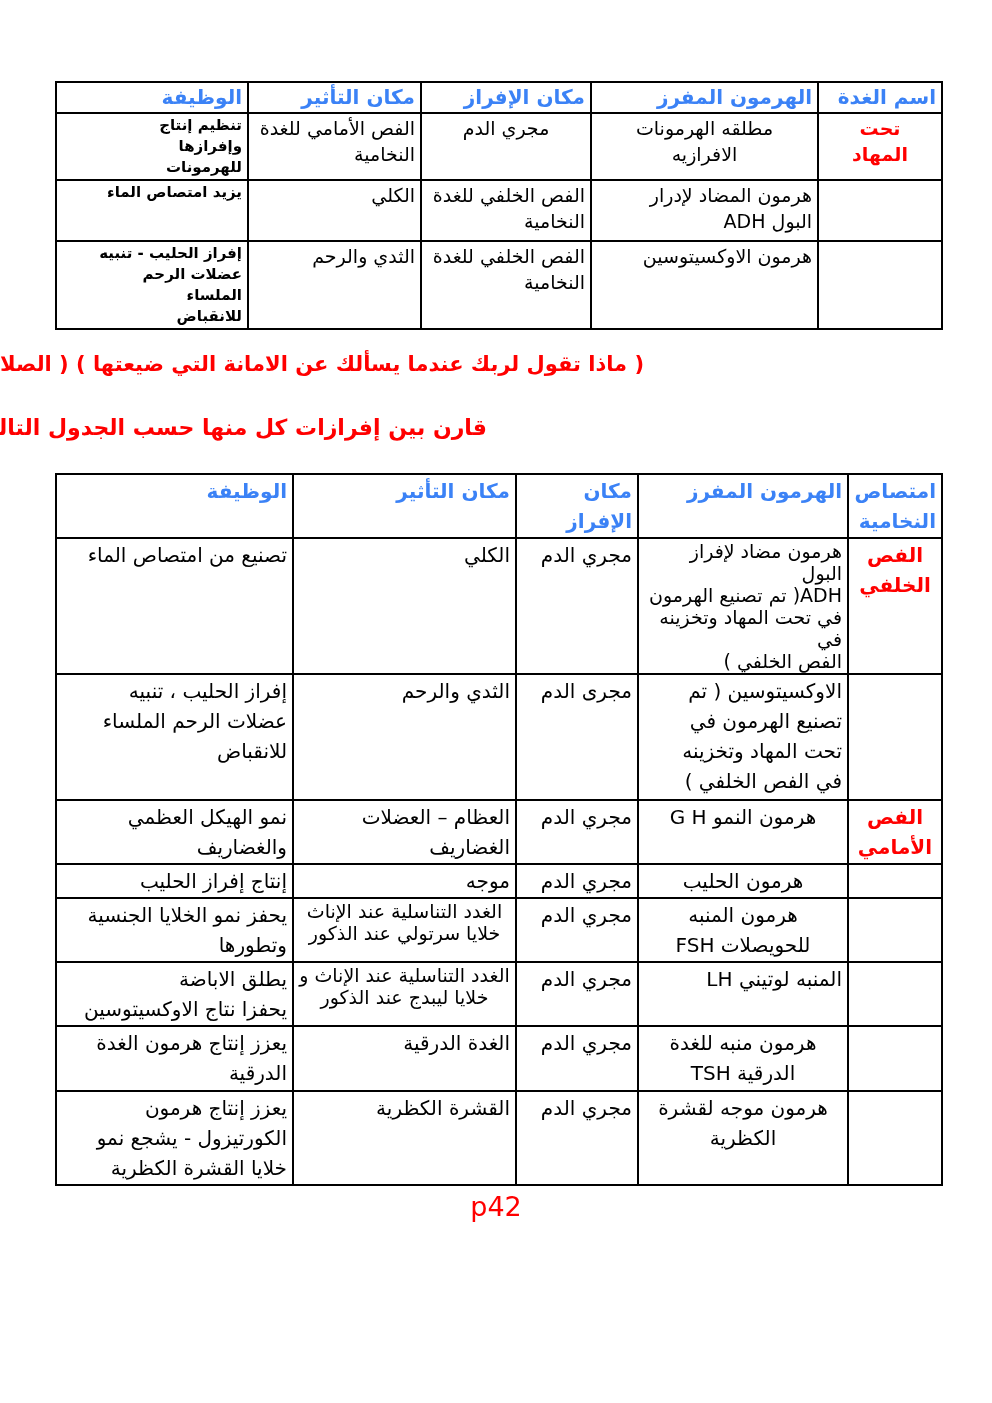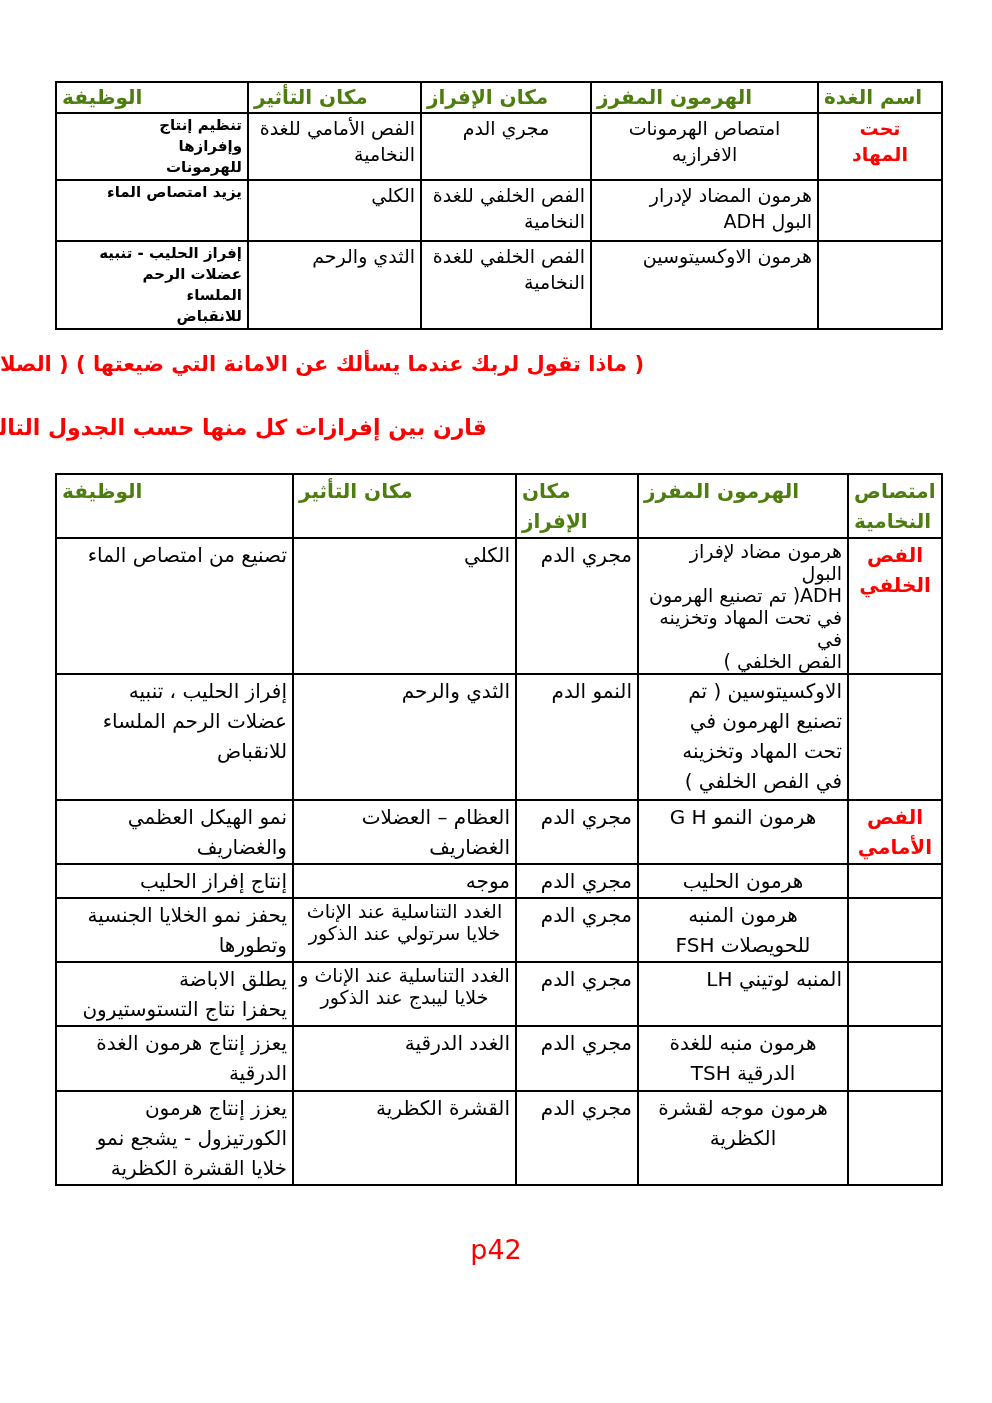--- a/index.html
+++ b/index.html
@@ -9,36 +9,36 @@
     overflow:hidden;
   }
   table {
     position:absolute; left:55px; border-collapse:collapse; table-layout:fixed;
     background:#fff;
   }
   td, th {
     border:2px solid #000; vertical-align:top; padding:1px 5px;
     white-space:pre-line; overflow:hidden;
   }
-  th { color:#4d7c0f; font-weight:bold; text-align:left; font-size:20px; }
+  th { color:#3b82f6; font-weight:bold; text-align:right; font-size:20px; }
   td { text-align:right; }
   .t1 { top:81px; width:886px; font-size:19px; line-height:26px; }
   .t1 th { font-size:20px; line-height:26px; }
   .t1 .fn { font-size:15px; font-weight:bold; line-height:21px;padding-left:36px; }
   .t2 { top:473px; width:886px; font-size:20px; line-height:30px; }
   .t2 .sm { font-size:19px; line-height:22px; }
   .red-cell { color:#ff0000; font-weight:bold; text-align:center;margin-top:48px; }
   .c { text-align:center; }
   .quote {
     position:absolute; color:#ff0000; font-weight:bold; white-space:nowrap;
   }
   #quote1 { top:352px; right:348px; font-size:21px; }
   #quote2 { top:415px; right:505px; font-size:22px; }
   #pagenum {
-    position:absolute; top:1234px; left:0; width:100%;
+    position:absolute; top:1191px; left:0; width:100%;
     text-align:center; color:#ff0000; font-size:27px; direction:ltr;
   }
 </style>
 </head>
 <body>
 
 <table class="t1">
   <colgroup>
     <col style="width:124px">
       <col style="width:227px">
@@ -50,21 +50,21 @@
       <tr style="height:31px">
     <th>اسم الغدة</th>
     <th>الهرمون المفرز</th>
     <th>مكان الإفراز</th>
     <th>مكان التأثير</th>
     <th>الوظيفة</th>
   </tr>
   <tr style="height:61px">
     <td class="red-cell">تحت
 المهاد</td>
-    <td class="c">امتصاص الهرمونات
+    <td class="c">مطلقه الهرمونات
 الافرازيه</td>
     <td class="c">مجري الدم</td>
     <td>الفص الأمامي للغدة
 النخامية</td>
     <td class="fn">تنظيم إنتاج وإفرازها
 للهرمونات</td>
   </tr>
   <tr style="height:61px">
     <td class="red-cell"></td>
     <td>هرمون المضاد لإدرار
@@ -117,21 +117,21 @@
     <td>مجري الدم</td>
     <td>الكلي</td>
     <td>تصنيع من امتصاص الماء</td>
   </tr>
   <tr style="height:126px">
     <td class="red-cell"></td>
     <td>الاوكسيتوسين ( تم
 تصنيع الهرمون في
 تحت المهاد وتخزينه
 في الفص الخلفي )</td>
-    <td>النمو الدم</td>
+    <td>مجرى الدم</td>
     <td>الثدي والرحم</td>
     <td>إفراز الحليب ، تنبيه
 عضلات الرحم الملساء
 للانقباض</td>
   </tr>
   <tr style="height:60px">
     <td class="red-cell">الفص
 الأمامي</td>
     <td class="c">هرمون النمو G H</td>
     <td>مجري الدم</td>
@@ -157,28 +157,28 @@
     <td>يحفز نمو الخلايا الجنسية
 وتطورها</td>
   </tr>
   <tr style="height:61px">
     <td class="red-cell"></td>
     <td>المنبه لوتيني LH</td>
     <td>مجري الدم</td>
     <td class="sm c">الغدد التناسلية عند الإناث و
 خلايا ليبدج عند الذكور</td>
     <td>يطلق الاباضة
-يحفزا نتاج التستوستيرون</td>
+يحفزا نتاج الاوكسيتوسين</td>
   </tr>
   <tr style="height:65px">
     <td class="red-cell"></td>
     <td class="c">هرمون منبه للغدة
 الدرقية TSH</td>
     <td>مجري الدم</td>
-    <td>الغدد الدرقية</td>
+    <td>الغدة الدرقية</td>
     <td>يعزز إنتاج هرمون الغدة
 الدرقية</td>
   </tr>
   <tr style="height:90px">
     <td class="red-cell"></td>
     <td class="c">هرمون موجه لقشرة
 الكظرية</td>
     <td>مجري الدم</td>
     <td>القشرة الكظرية</td>
     <td>يعزز إنتاج هرمون

